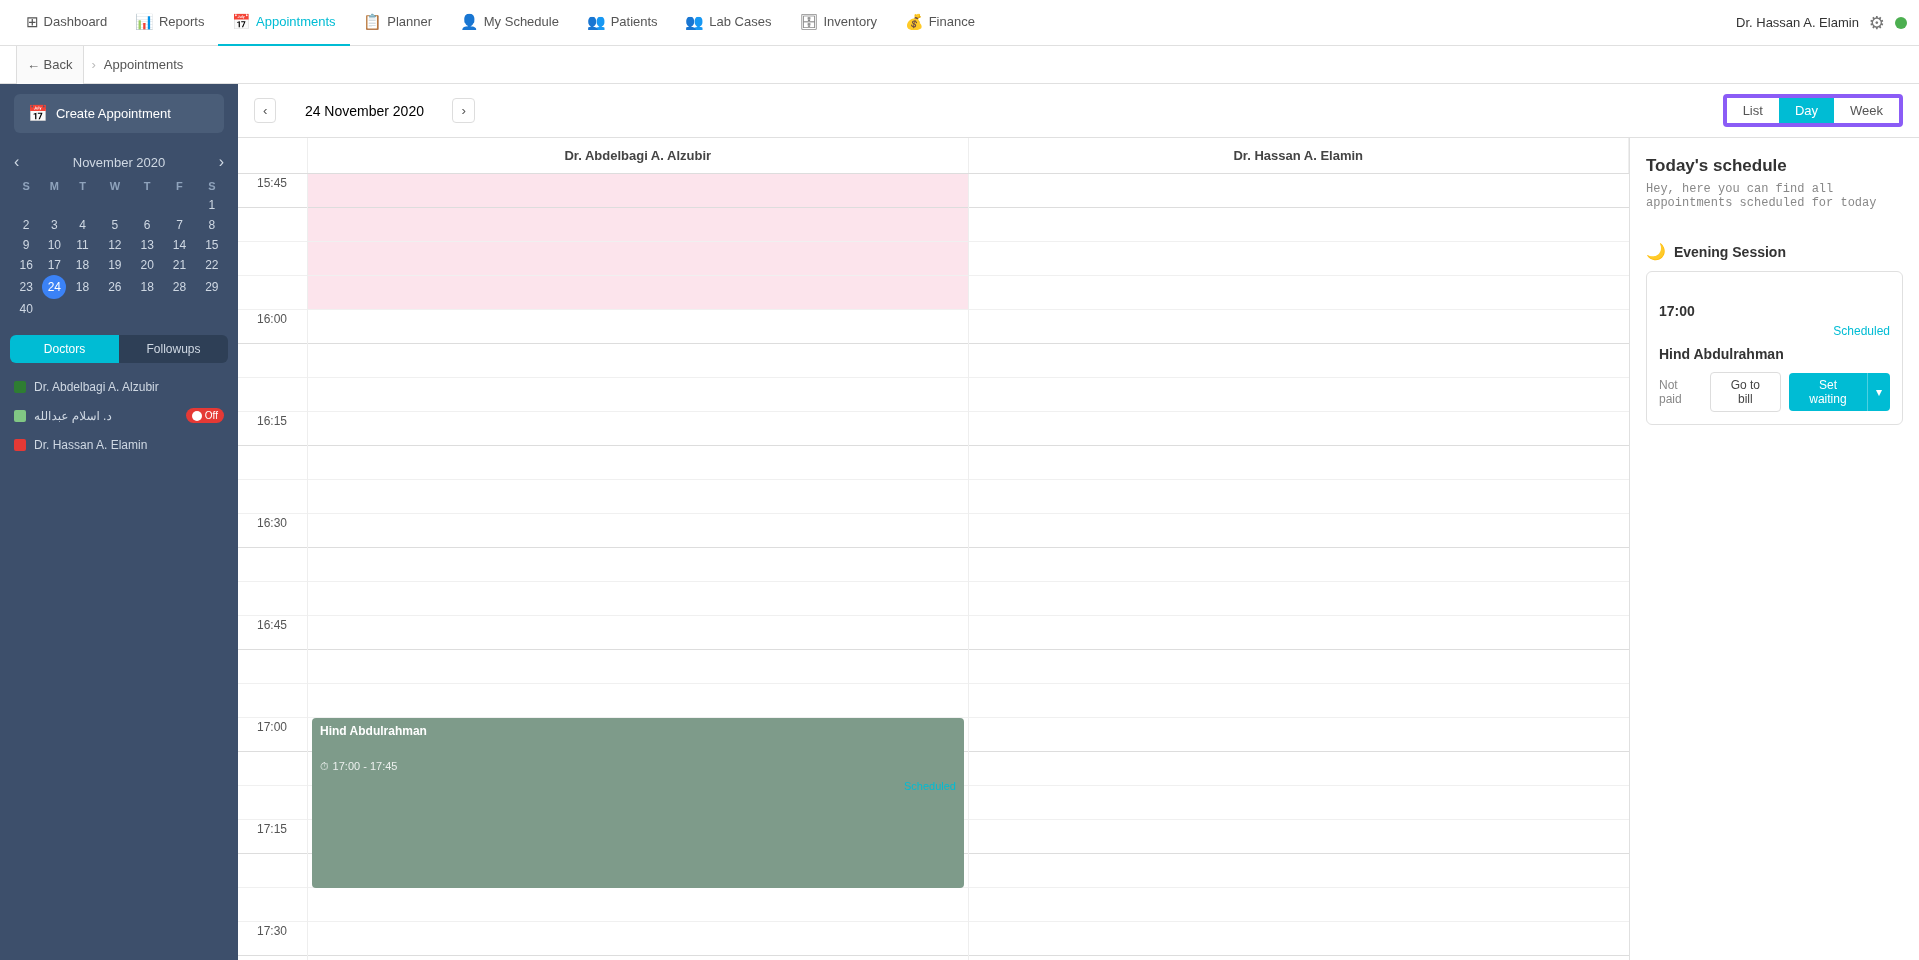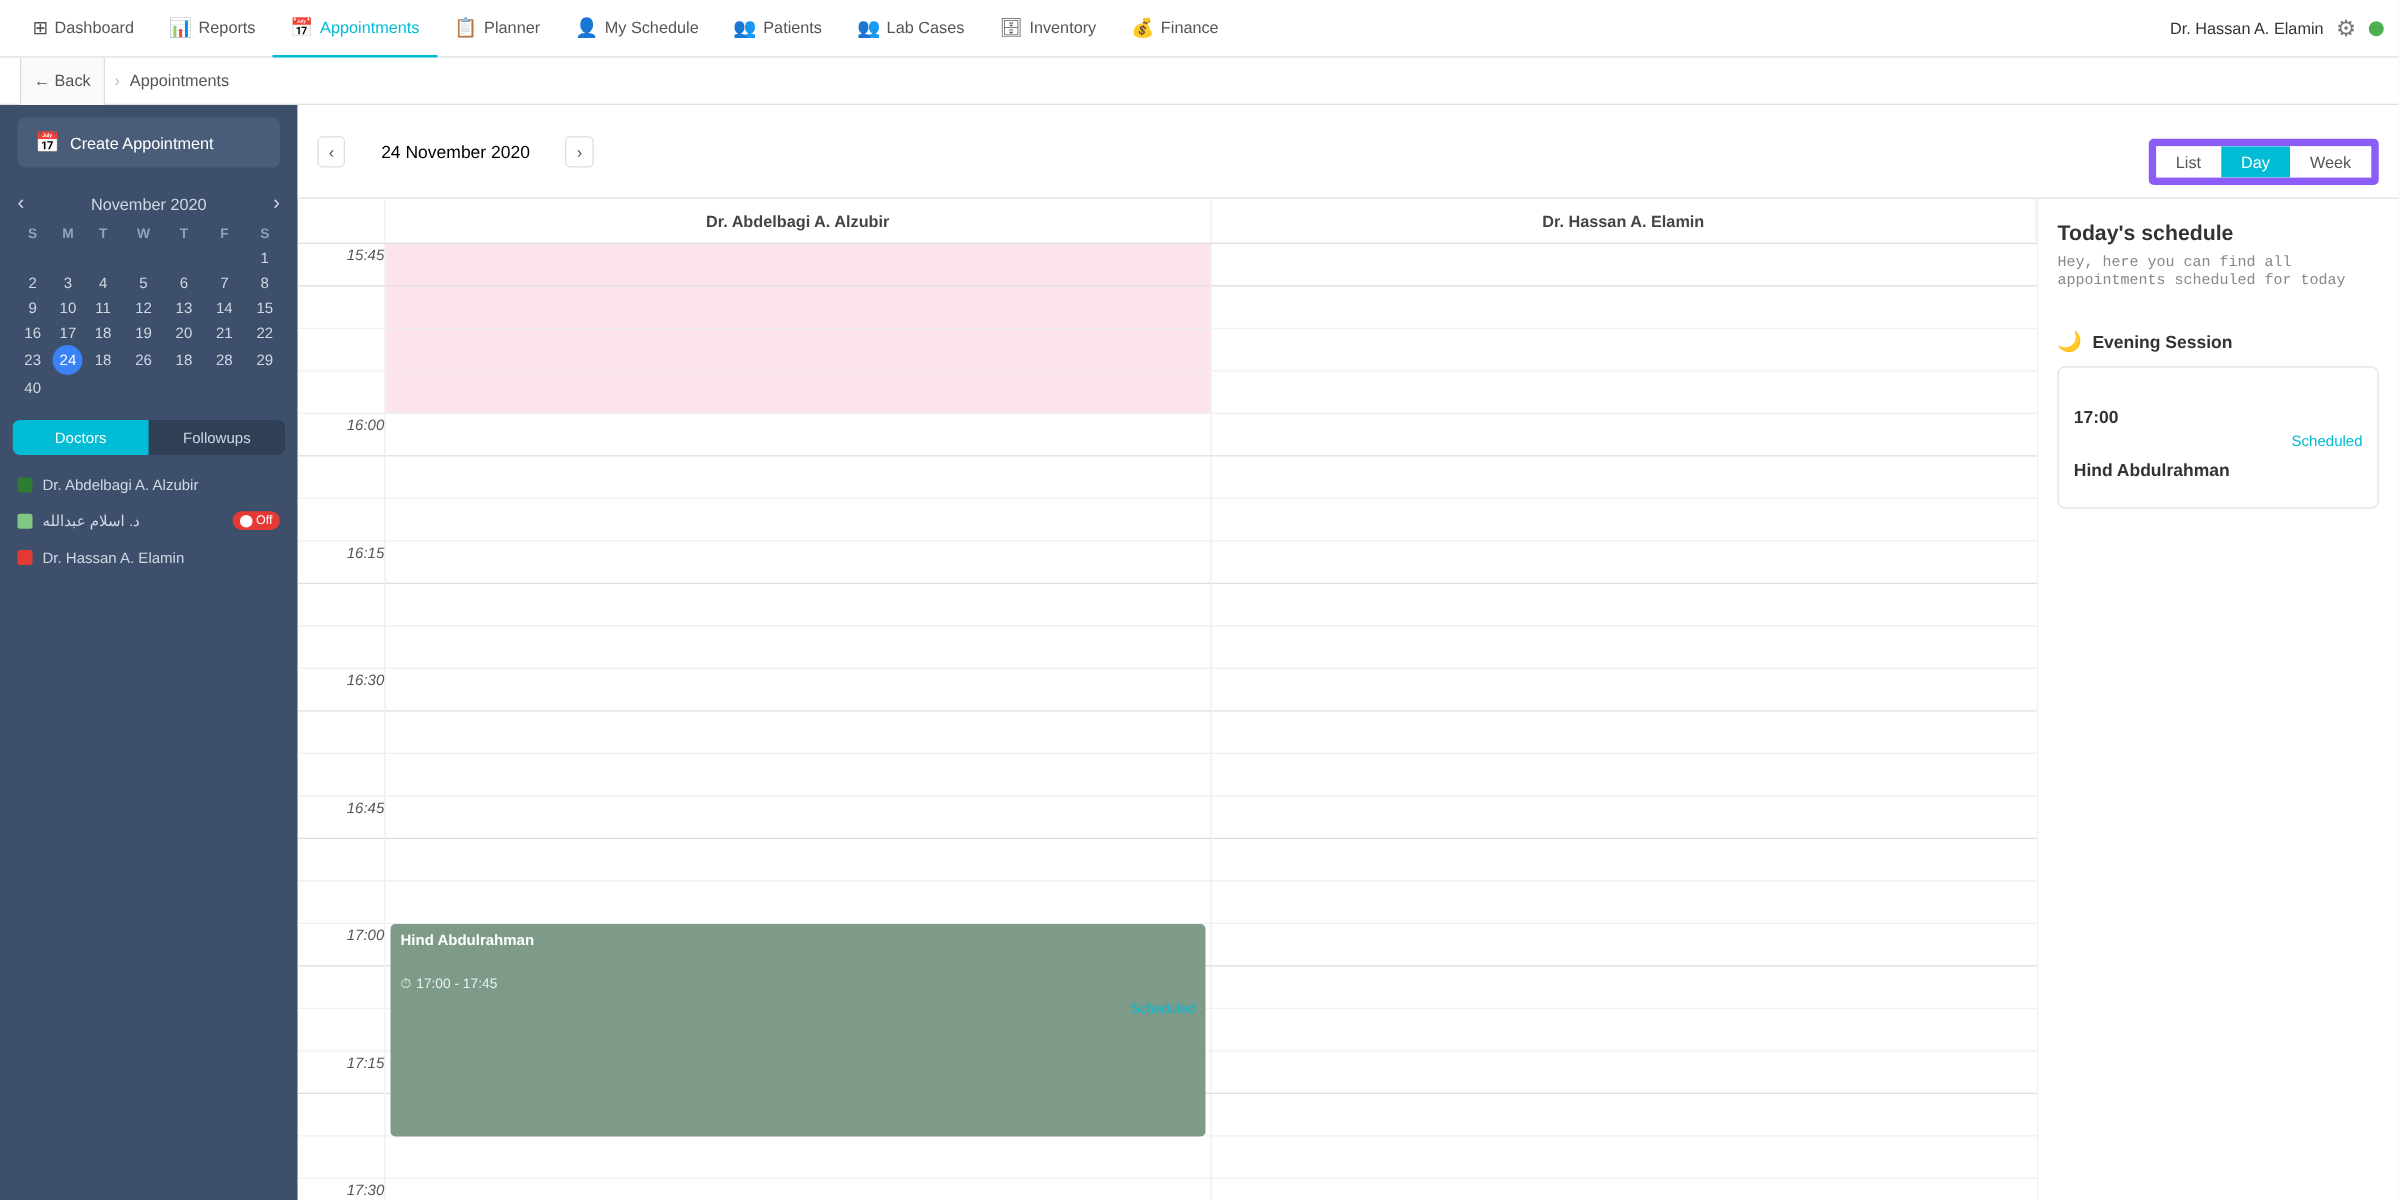--- a/index.html
+++ b/index.html
@@ -81,33 +81,33 @@
     .content-area { flex: 1; display: flex; flex-direction: column; overflow: hidden; }
 
     
     .cal-controls {
       display: flex; align-items: center; background: #fff;
       border-bottom: 1px solid #e0e0e0; padding: 10px 16px; gap: 12px;
     }
     .date-nav { display: flex; align-items: center; gap: 8px; }
     .date-nav-btn { background: none; border: 1px solid #ddd; border-radius: 4px; padding: 4px 8px; cursor: pointer; color: #555; }
     .date-display { font-size: 14px; color: #000000; min-width: 160px; text-align: center; }
-    .view-btns { display: flex; margin-left: auto; border: 6px solid #8b5cf6; border-radius: 4px; overflow: hidden; margin-top: 17px; }
+    .view-btns { display: flex; margin-left: auto; border: 4px solid #8b5cf6; border-radius: 4px; overflow: hidden; }
     .view-btn { padding: 5px 16px; background: #fff; border: none; cursor: pointer; font-size: 13px; color: #555; }
     .view-btn.active { background: #00bcd4; color: #fff; }
 
     
     .cal-grid-wrapper { flex: 1; display: flex; overflow: hidden; }
     .cal-grid { flex: 1; overflow-y: auto; background: #fff; }
     .cal-header-row { display: flex; border-bottom: 1px solid #ddd; position: sticky; top: 0; background: #fff; z-index: 5; }
     .cal-time-gutter { width: 70px; flex-shrink: 0; border-right: 1px solid #eee; }
     .cal-col-header { flex: 1; text-align: center; padding: 10px 0; font-size: 13px; font-weight: 600; color: #444; border-right: 1px solid #eee; }
     .cal-body { display: flex; }
     .time-col { width: 70px; flex-shrink: 0; border-right: 1px solid #eee; }
-    .time-slot { height: 34px; display: flex; align-items: flex-start; justify-content: flex-end; padding-right: 0; padding-top: 2px; font-size: 11px; color: #888; border-bottom: 1px solid #f0f0f0; font-style: italic; }
+    .time-slot { height: 34px; display: flex; align-items: flex-start; justify-content: flex-end; padding-right: 20px; padding-top: 2px; font-size: 11px; color: #888; border-bottom: 1px solid #f0f0f0; }
     .time-slot.major { border-bottom: 1px solid #ddd; font-size: 12px; color: #555; height: 34px; }
     .cal-doctor-col { flex: 1; border-right: 1px solid #eee; position: relative; }
     .cal-slot { height: 34px; border-bottom: 1px solid #f0f0f0; }
     .cal-slot.major { border-bottom: 1px solid #ddd; }
     .cal-slot.pink-bg { background: #fce4ec; }
     .appt-block {
       position: absolute; left: 4px; right: 4px;
       background: #7e9b8a; border-radius: 4px;
       padding: 6px 8px; cursor: pointer; z-index: 3;
     }
@@ -433,17 +433,29 @@
           <span class="moon-icon">🌙</span>
           <span class="session-name">Evening Session</span>
         </div>
 
         <div class="appt-card">
           <div class="appt-card-time-row">
             <span class="appt-card-time">17:00</span>
             <span class="appt-card-status appt-status-scheduled">Scheduled</span>
           </div>
           <div class="appt-card-name">Hind Abdulrahman</div>
+          <div class="appt-card-actions">
+            <span class="appt-card-label">Not paid</span>
+            <button class="go-to-bill-btn">
+              <span>Go to bill</span>
+            </button>
+            <div class="set-waiting-group">
+              <button class="set-waiting-btn">
+                <span>Set waiting</span>
+              </button>
+              <button class="set-waiting-arrow">▾</button>
+            </div>
+          </div>
         </div>
       </div>
     </div>
   </div>
 </div>
 
 </body></html>

